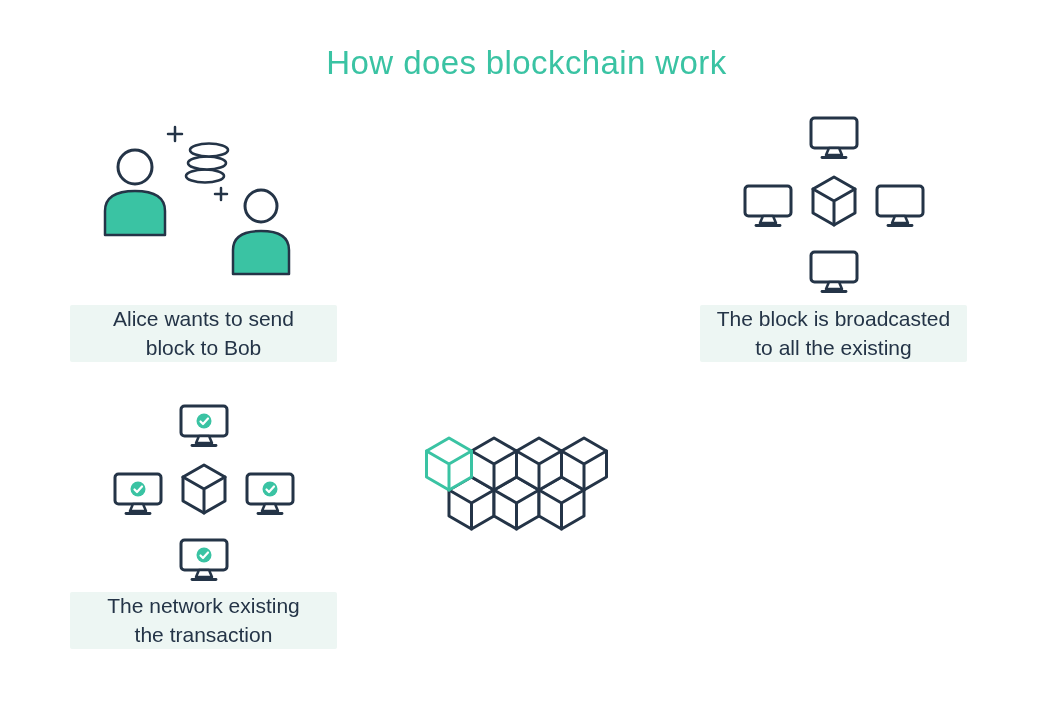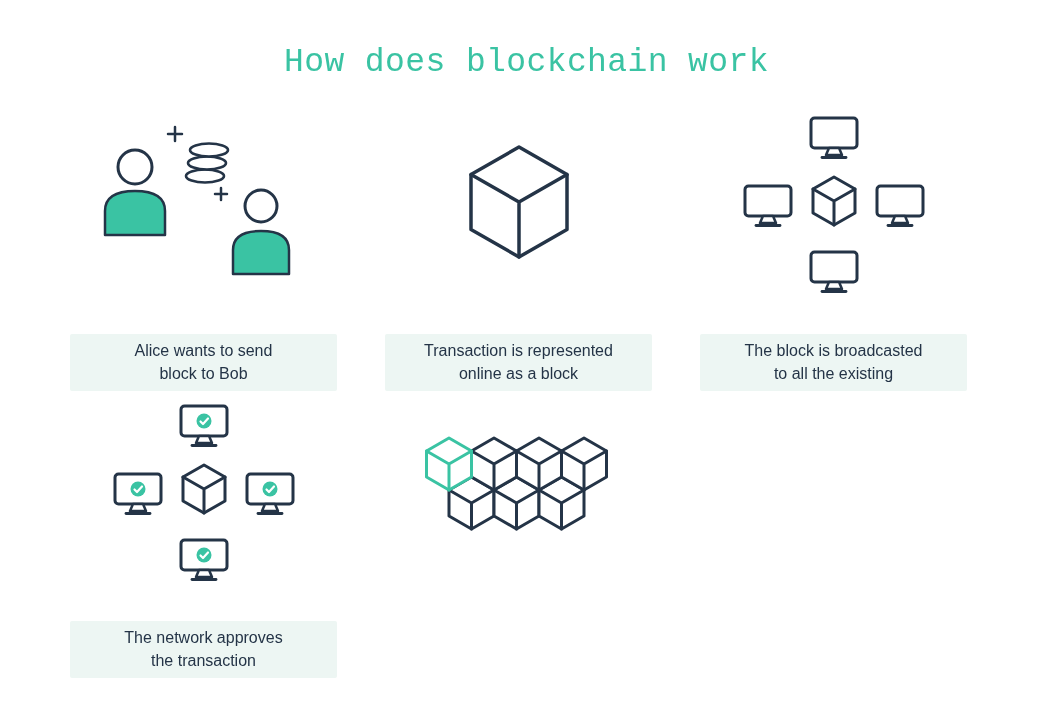--- a/index.html
+++ b/index.html
@@ -3,34 +3,33 @@
 <meta charset="utf-8">
 <style>
   html,body{margin:0;padding:0;background:#ffffff;}
   body{font-family:"Liberation Sans", sans-serif;}
   .stage{position:relative;width:1053px;height:717px;background:#fff;overflow:hidden;}
 
   .title{
     position:absolute;top:44px;left:0;right:0;margin:0;
     text-align:center;font-size:33px;font-weight:500;letter-spacing:.4px;
     color:var(--accent);
-    font-family:Liberation Mono, monospace;
   }
 
   .panel{position:absolute;width:267px;}
   .p1{left:70px;top:98px;}  .p2{left:385px;top:98px;}  .p3{left:700px;top:98px;}
   .p4{left:70px;top:388px;} .p5{left:385px;top:388px;} .p6{left:719px;top:388px;}
   .r1 .icon-area{height:207px;}
   .r2 .icon-area{height:204px;}
   .icon-area{display:flex;align-items:center;justify-content:center;}
 
   .caption{
     height:57px;background:var(--caption-bg);border-radius:2px;
     display:flex;flex-direction:column;align-items:center;justify-content:center;
-    color:var(--caption-text);font-size:16px;line-height:1.38;text-align:center;margin-top:29px;
+    color:var(--caption-text);font-size:21px;line-height:1.38;text-align:center;
   }
 
   
   .ic{stroke:var(--outline);fill:none;stroke-linecap:round;stroke-linejoin:round;}
   .ic-fill-white{fill:#fff;}
   .accent-stroke{stroke:var(--accent);}
   .accent-fill{fill:var(--accent);stroke:none;}
   .white-stroke{stroke:#fff;fill:none;stroke-linecap:round;stroke-linejoin:round;}
   .body-fill{fill:var(--accent);}
 </style>
@@ -54,34 +53,20 @@
         <path class="ic body-fill" stroke-width="2.5" d="M134,152 L134,128 Q134,109 162,109 Q190,109 190,128 L190,152 Z"></path>
         <circle class="ic ic-fill-white" stroke-width="3" cx="162" cy="84" r="16"></circle>
       </svg>
     </div>
     <div class="caption">
       <span>Alice wants to send</span>
       <span>block to Bob</span>
     </div>
   </div>
 
-  <div class="panel p2 r1">
-    <div class="icon-area">
-      <svg width="140" height="150" viewBox="0 0 140 150">
-        <g class="ic" stroke-width="3.5">
-          <path d="M70,20 L118,47.5 L118,102.5 L70,130 L22,102.5 L22,47.5 Z"></path>
-          <path d="M22,47.5 L70,75 L118,47.5 M70,75 L70,130"></path>
-        </g>
-      </svg>
-    </div>
-    <div class="caption">
-      <span>Transaction is represented</span>
-      <span>online as a block</span>
-    </div>
-  </div>
 
   <div class="panel p3 r1">
     <div class="icon-area">
       <svg width="220" height="192" viewBox="0 0 220 192">
         <defs>
           <g id="mon3">
             <rect x="-23" y="-15" width="46" height="30" rx="3.5" class="ic ic-fill-white"></rect>
             <path class="ic ic-fill-white" stroke-width="2.5" d="M-5,15 L-8,22 L8,22 L5,15 Z"></path>
             <path class="ic" stroke-width="2.8" d="M-12,24.5 L12,24.5"></path>
           </g>
@@ -118,21 +103,21 @@
         <use href="#mon4" x="44" y="95" stroke-width="3"></use>
         <use href="#mon4" x="176" y="95" stroke-width="3"></use>
         <use href="#mon4" x="110" y="161" stroke-width="3"></use>
         <g class="ic" stroke-width="3">
           <path d="M110,71 L131,83 L131,107 L110,119 L89,107 L89,83 Z"></path>
           <path d="M89,83 L110,95 L131,83 M110,95 L110,119"></path>
         </g>
       </svg>
     </div>
     <div class="caption">
-      <span>The network approves</span>
+      <span>The network existing</span>
       <span>the transaction</span>
     </div>
   </div>
 
   <div class="panel p5 r2">
     <div class="icon-area">
       <svg width="200" height="132" viewBox="0 0 200 132">
         <defs>
           <g id="cub">
             <path d="M0,-26 L22.5,-13 L22.5,13 L0,26 L-22.5,13 L-22.5,-13 Z"></path>

